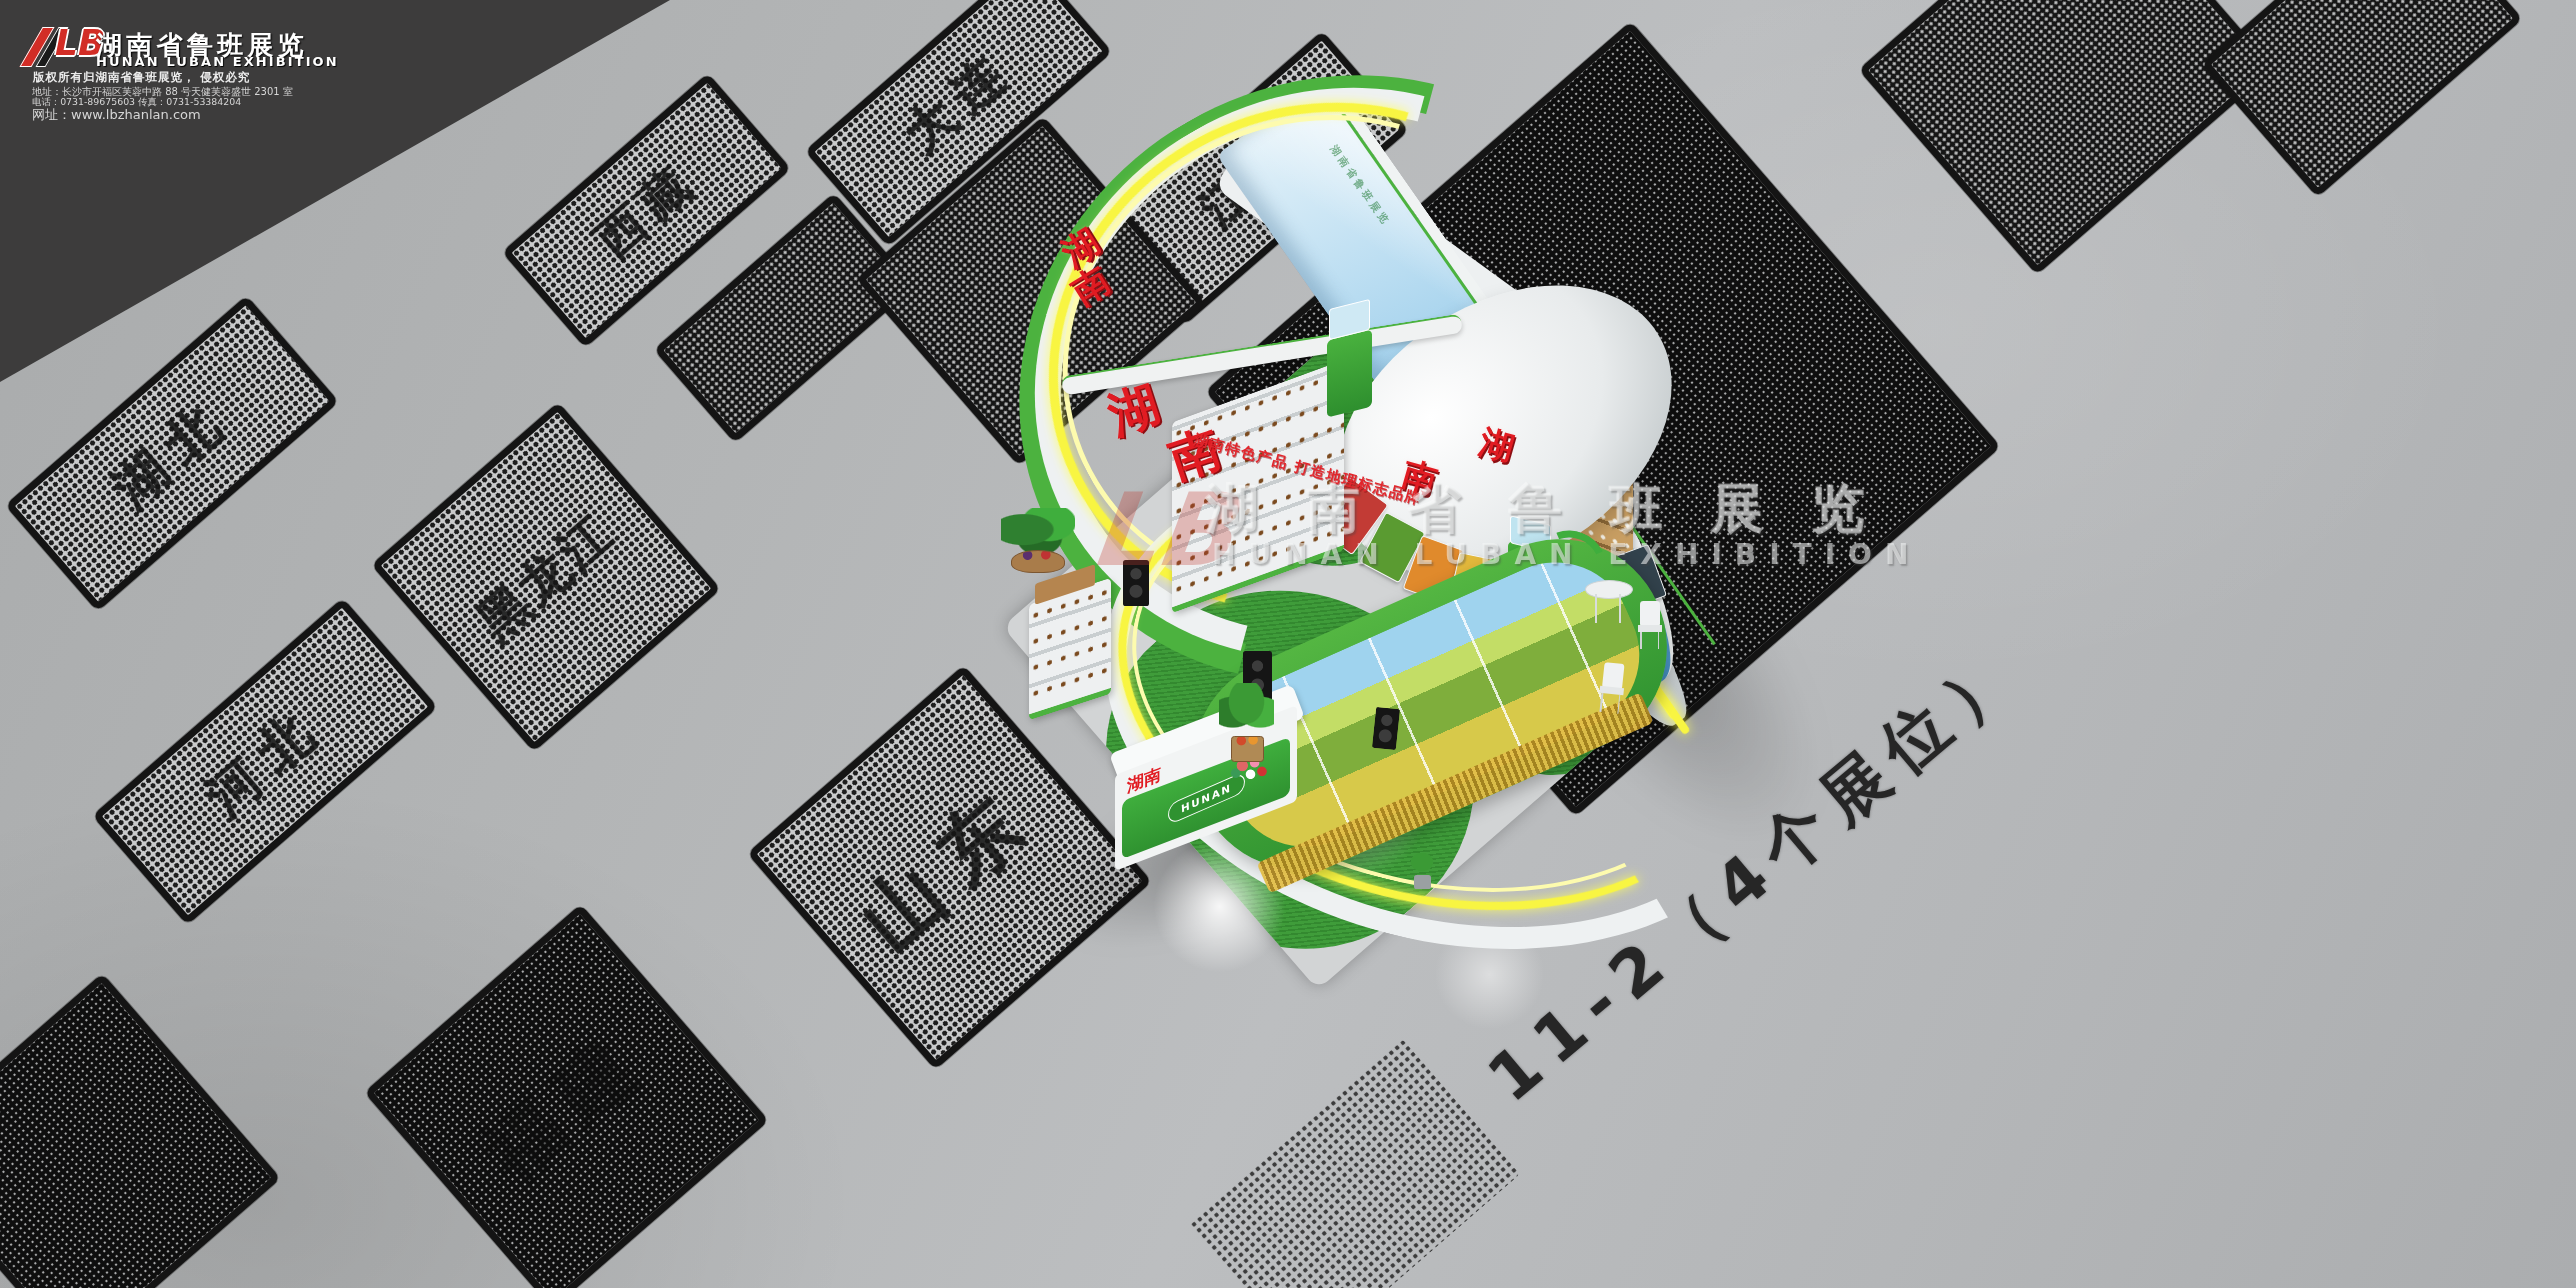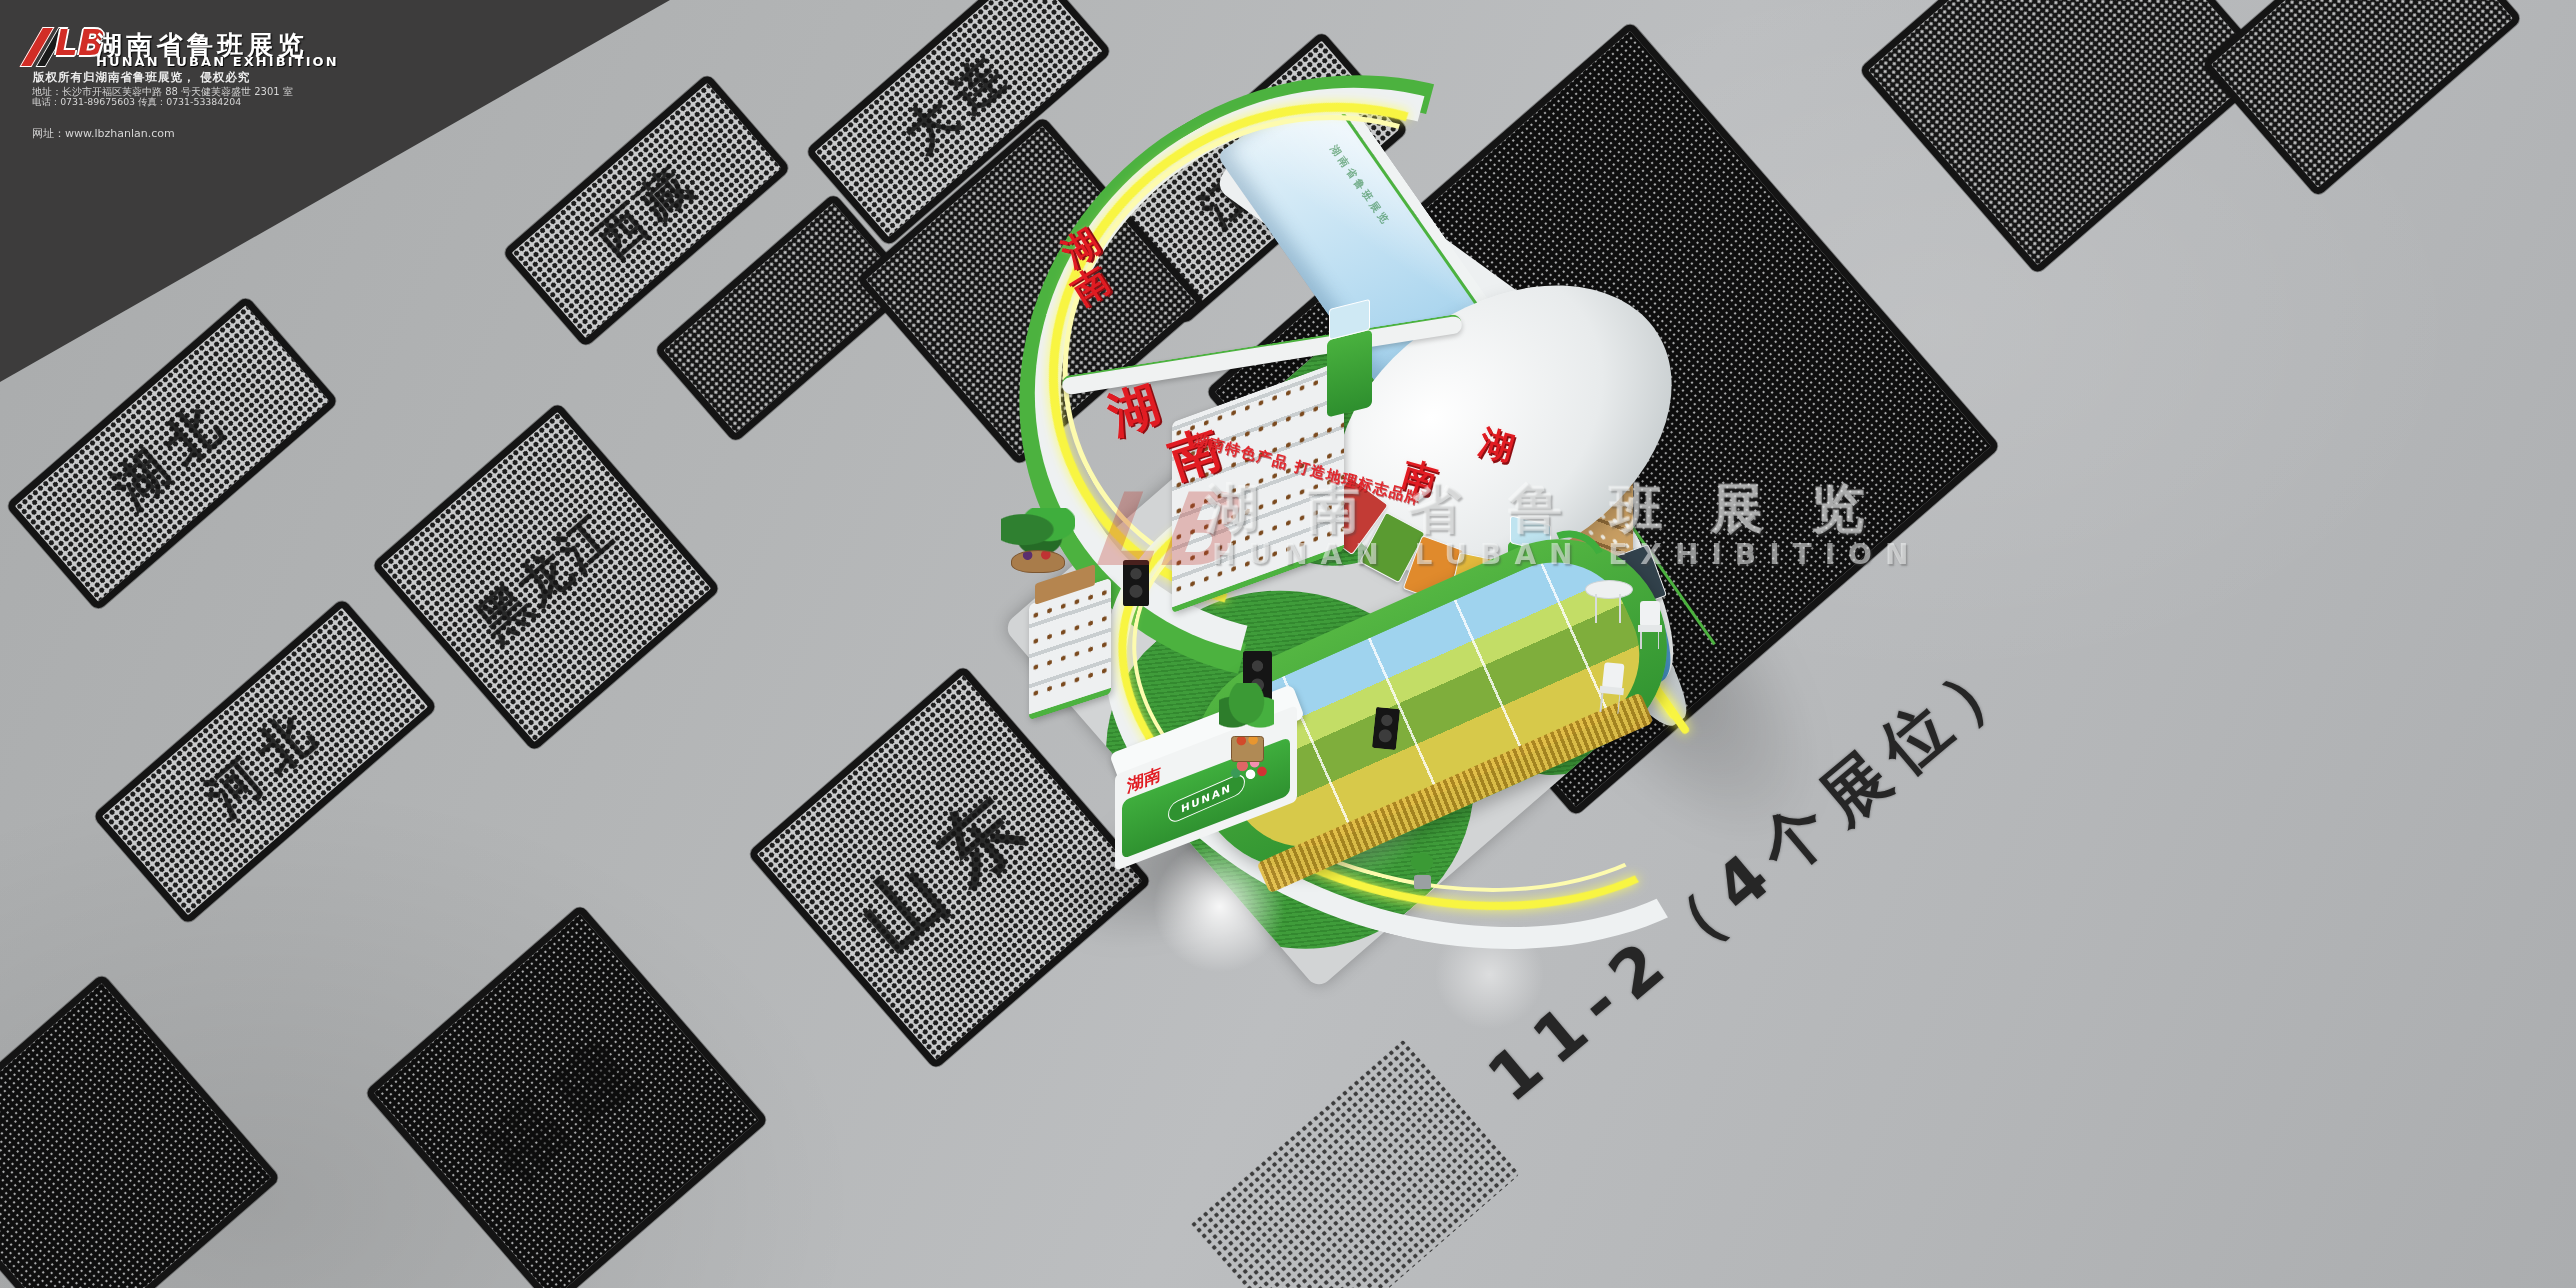--- a/index.html
+++ b/index.html
@@ -263,15 +263,15 @@
     <div class="abs" style="left:0;top:2.6px;width:10.3px;height:38px;background:#d22d26;border:1.7px solid #ffffff;transform:skewX(-30deg);"></div>
     <div class="abs" style="left:15.5px;top:2.6px;width:7.7px;height:38px;background:#1b1b1b;border:1.7px solid #ffffff;transform:skewX(-30deg);"></div>
     <span class="abs" style="left:24px;top:-1.7px;font-size:36px;font-style:italic;font-weight:900;color:#d22d26;
                  text-shadow:1.7px 0 #fff,-1.7px 0 #fff,0 1.7px #fff,0 -1.7px #fff,0.9px 0.9px #fff,-0.9px -0.9px #fff;">LB</span>
   </div>
   <div class="abs" style="left:96px;top:27.5px;font-size:26px;font-weight:900;letter-spacing:4.3px;color:#ffffff;text-shadow:0.9px 0.9px 1.7px #000;">湖南省鲁班展览</div>
   <div class="abs" style="left:96px;top:54px;font-size:13px;font-weight:900;letter-spacing:2.1px;color:#ffffff;text-shadow:0.9px 0.9px 0.9px #000;">HUNAN LUBAN EXHIBITION</div>
   <div class="abs" style="left:33px;top:70px;font-size:11.6px;font-weight:700;letter-spacing:0.9px;color:#ececec;">版权所有归湖南省鲁班展览， 侵权必究</div>
   <div class="abs" style="left:32px;top:85px;font-size:10px;color:#d6d6d6;">地址：长沙市开福区芙蓉中路 88 号天健芙蓉盛世 2301 室</div>
   <div class="abs" style="left:32px;top:96px;font-size:9.4px;color:#d6d6d6;">电话：0731-89675603   传真：0731-53384204</div>
-  <div class="abs" style="left:32px;top:106px;font-size:11px;color:#d6d6d6;margin-top:20px;">网址：www.lbzhanlan.com</div>
+  <div class="abs" style="left:32px;top:106px;font-size:13px;color:#d6d6d6;">网址：www.lbzhanlan.com</div>
 </div>
 
 
 </body></html>

